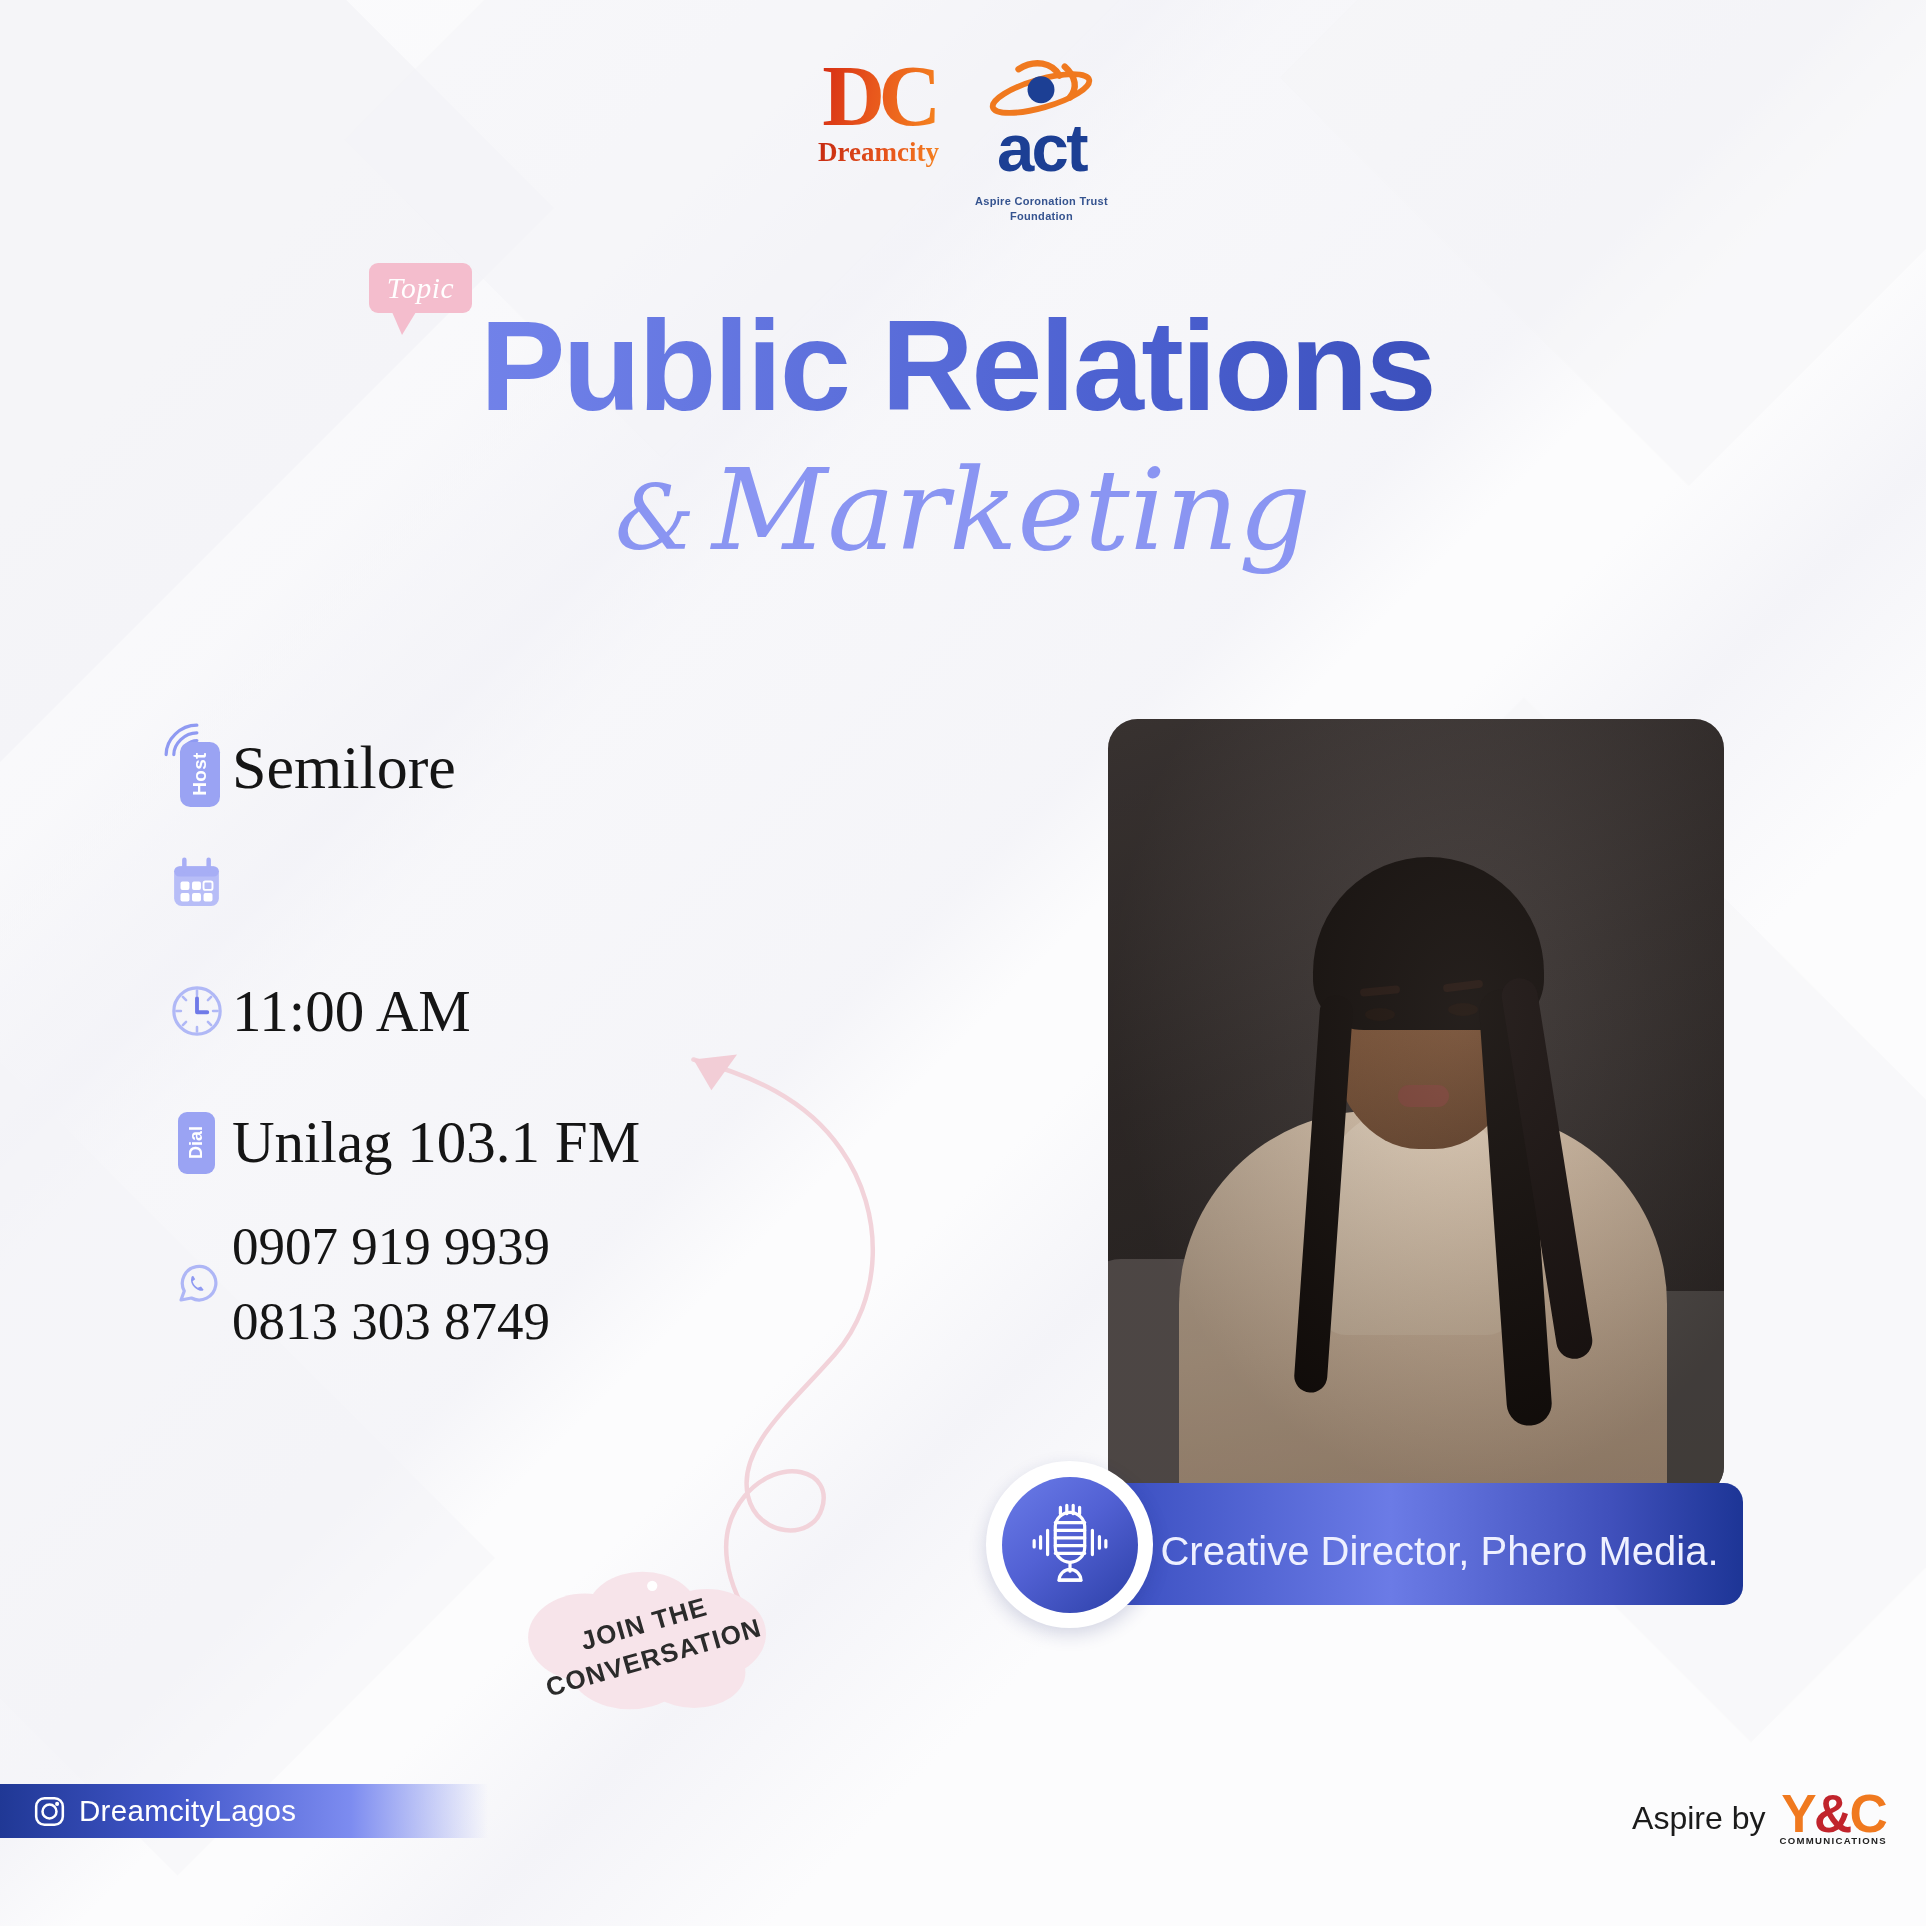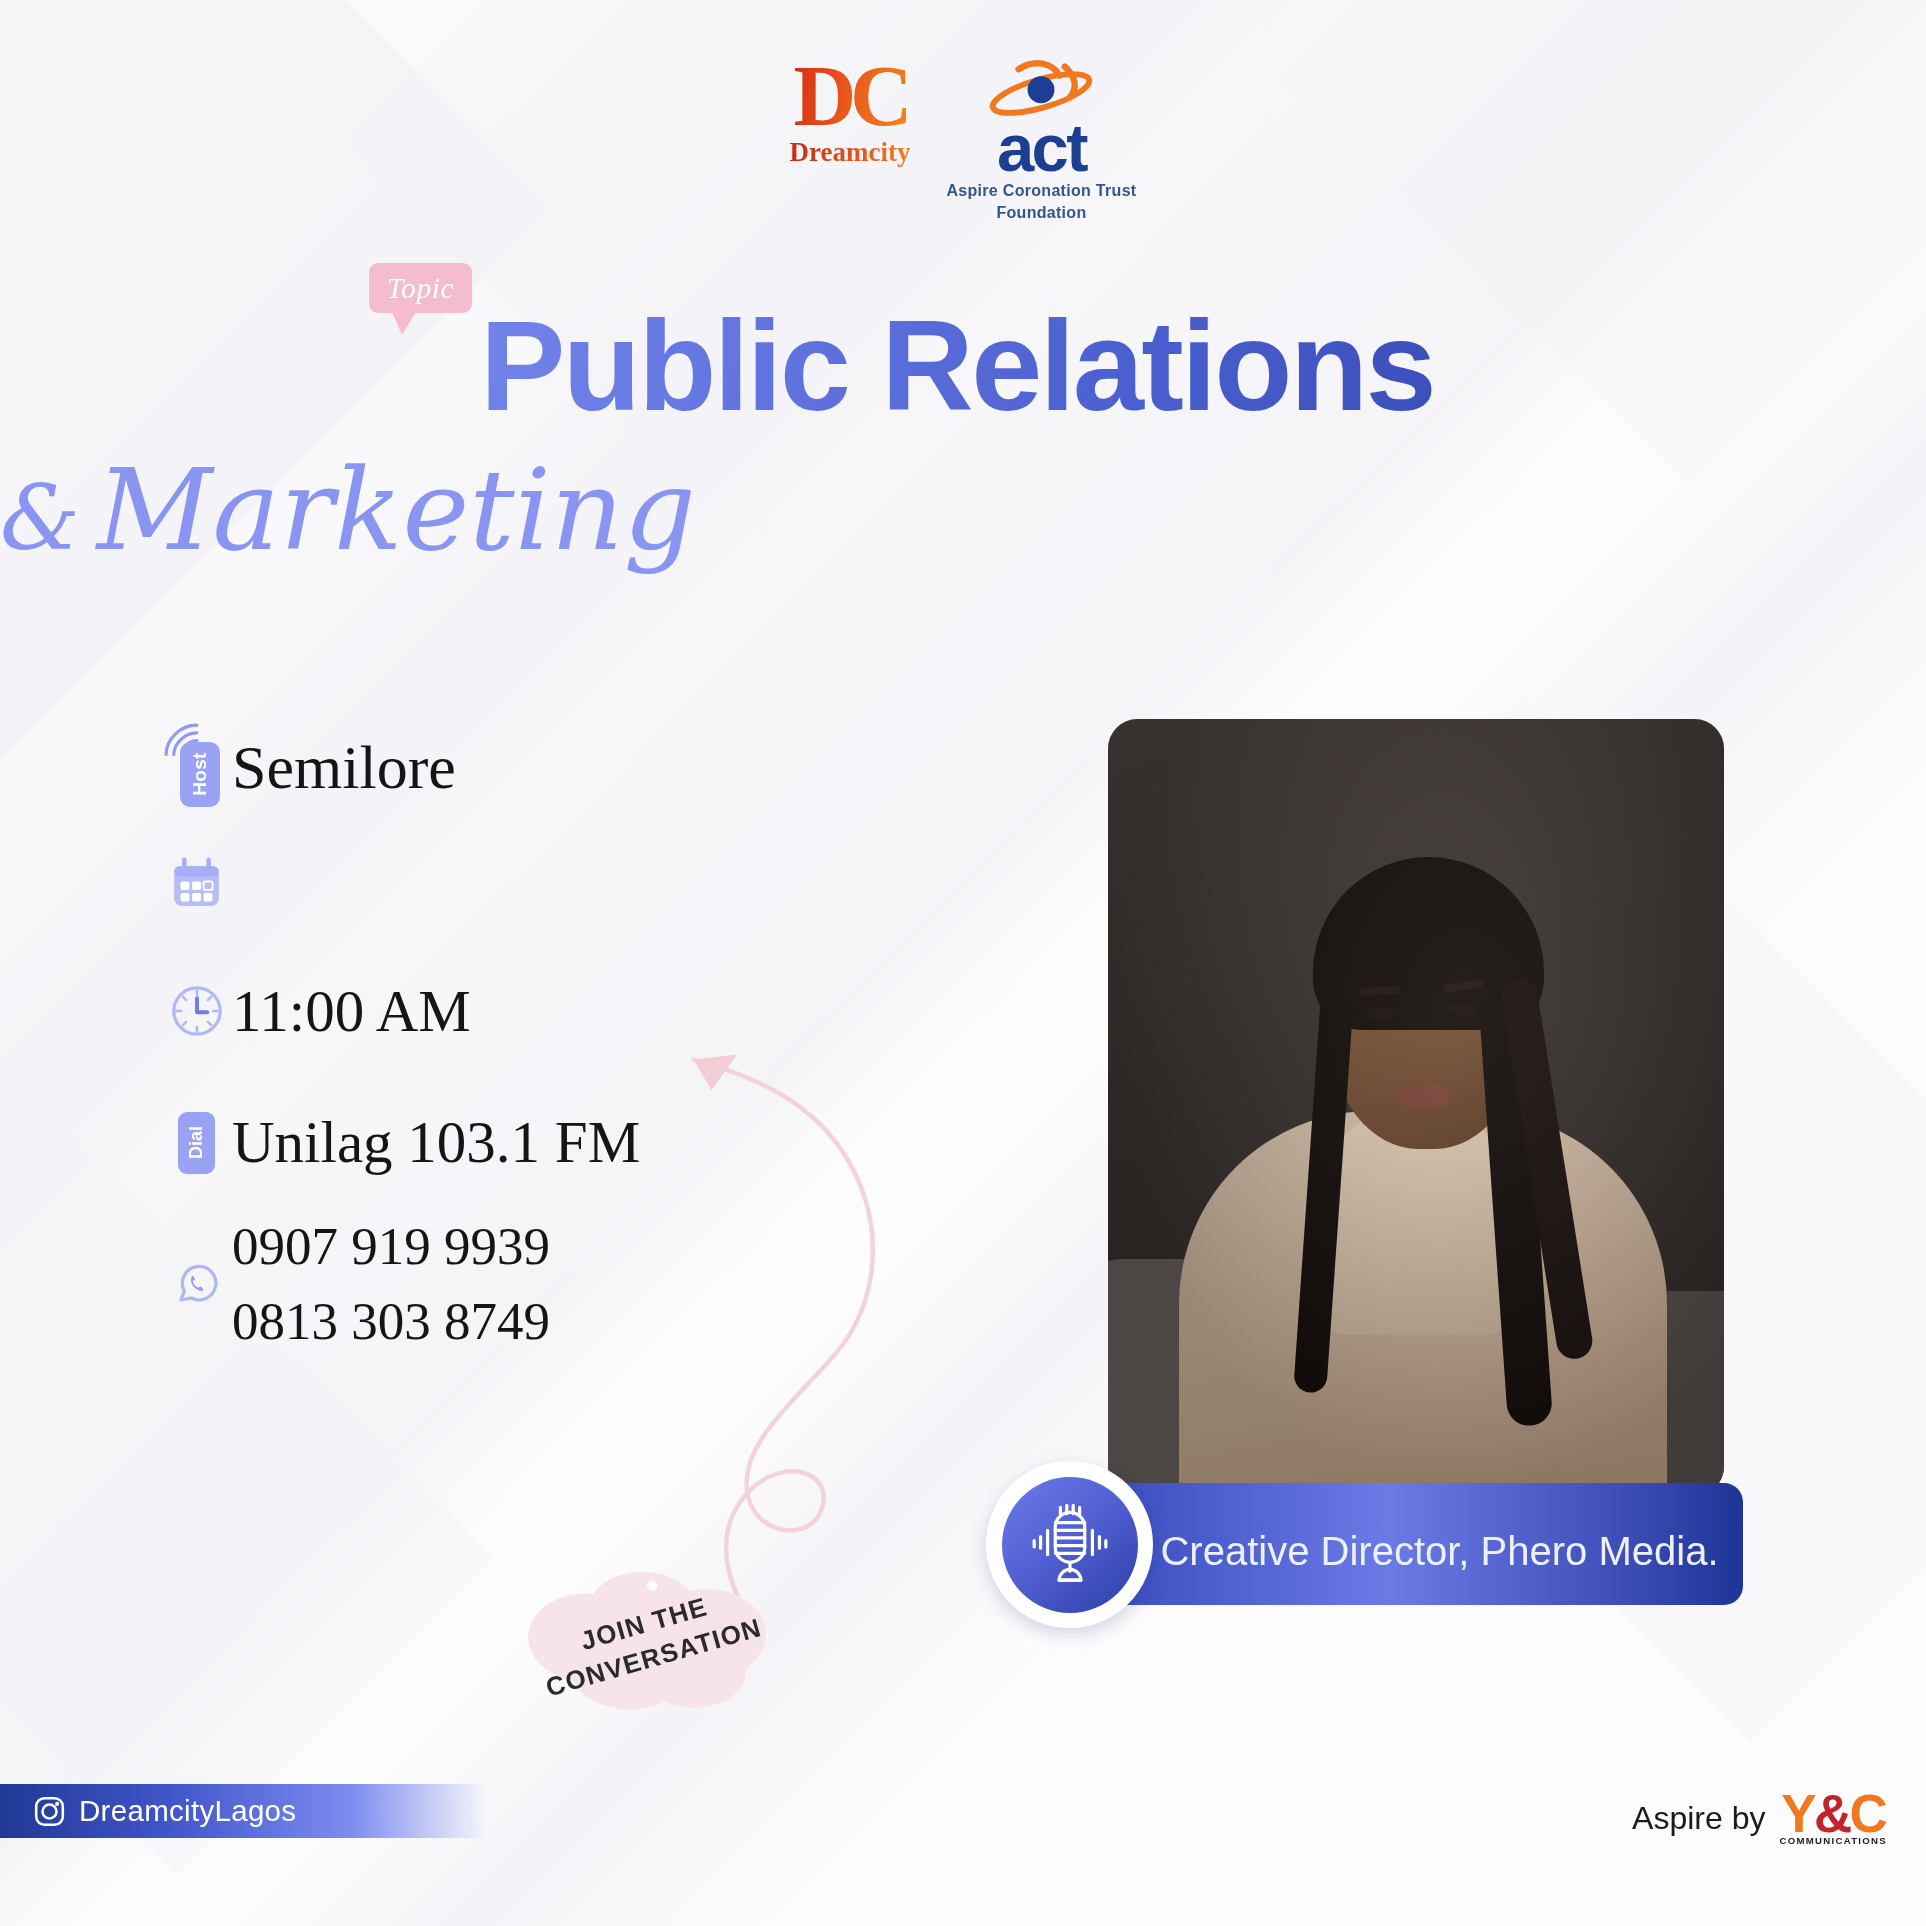--- a/index.html
+++ b/index.html
@@ -29,35 +29,35 @@
   .logos{position:absolute;left:0;right:0;top:56px;display:flex;justify-content:center;align-items:flex-start;gap:36px;}
   .dc-logo{display:flex;flex-direction:column;align-items:center;}
   .dc-mark{font-family:"Liberation Serif", serif;font-weight:bold;font-size:87px;line-height:.92;
     background:linear-gradient(100deg,#d62d14 0%,#e8571c 45%,#f5821f 100%);
     -webkit-background-clip:text;background-clip:text;color:transparent;letter-spacing:-6.4px;}
   .dc-name{font-family:"Liberation Serif", serif;font-weight:bold;font-size:27px;margin-top:1.3px;
     background:linear-gradient(100deg,#c62a12 0%,#e8571c 60%,#f5821f 100%);
     -webkit-background-clip:text;background-clip:text;color:transparent;}
   .act-logo{display:flex;flex-direction:column;align-items:center;padding-top:3.9px;}
   .act-word{font-size:67px;font-weight:bold;color:#1c3f94;line-height:.86;letter-spacing:-2.6px;margin-top:-2.6px;}
-  .act-sub{font-size:16px;font-weight:bold;color:#35538f;letter-spacing:0.3px;margin-top:3px;text-align:center;line-height:1.35;}
+  .act-sub{font-size:11px;font-weight:bold;color:#35538f;letter-spacing:0.3px;margin-top:17px;text-align:center;line-height:1.35;}
 
   
   .topic-badge{position:absolute;left:369px;top:263px;width:103px;height:50px;background:#f4bdcd;
     border-radius:9px;display:flex;align-items:center;justify-content:center;}
   .topic-badge:after{content:"";position:absolute;left:23px;bottom:-22px;width:0;height:0;
     border-left:10.3px solid transparent;border-right:14px solid transparent;border-top:23px solid #f4bdcd;}
   .topic-badge span{font-family:"Liberation Serif", serif;font-style:italic;font-size:29.5px;color:#ffffff;letter-spacing:0.6px;}
 
   
   .title-main{position:absolute;left:0;right:12px;top:302px;text-align:center;
     font-size:128px;font-weight:bold;letter-spacing:-2.6px;line-height:1;
     background:linear-gradient(95deg,#8190ef 0%,#6f80e8 28%,#4a5fcf 60%,#23369b 100%);
     -webkit-background-clip:text;background-clip:text;color:transparent;}
-  .title-script{position:absolute;left:0;right:0;top:443px;
+  .title-script{position:absolute;left:0;right:0;top:443px;text-align:center;
     font-family:"DejaVu Serif", serif;font-style:italic;font-size:108px;color:#8a95f2;line-height:1.2;}
   .title-script .amp{font-size:90px;margin-right:16.7px;}
   .title-script .word{font-size:113px;}
 
   
   .details{position:absolute;left:161px;top:716px;width:738px;}
   .row{display:flex;align-items:center;margin-bottom:0;}
   .row .ico{width:71px;flex:0 0 71px;display:flex;align-items:center;justify-content:center;}
   .row .txt{font-family:"Liberation Serif", serif;color:#151515;}
 

